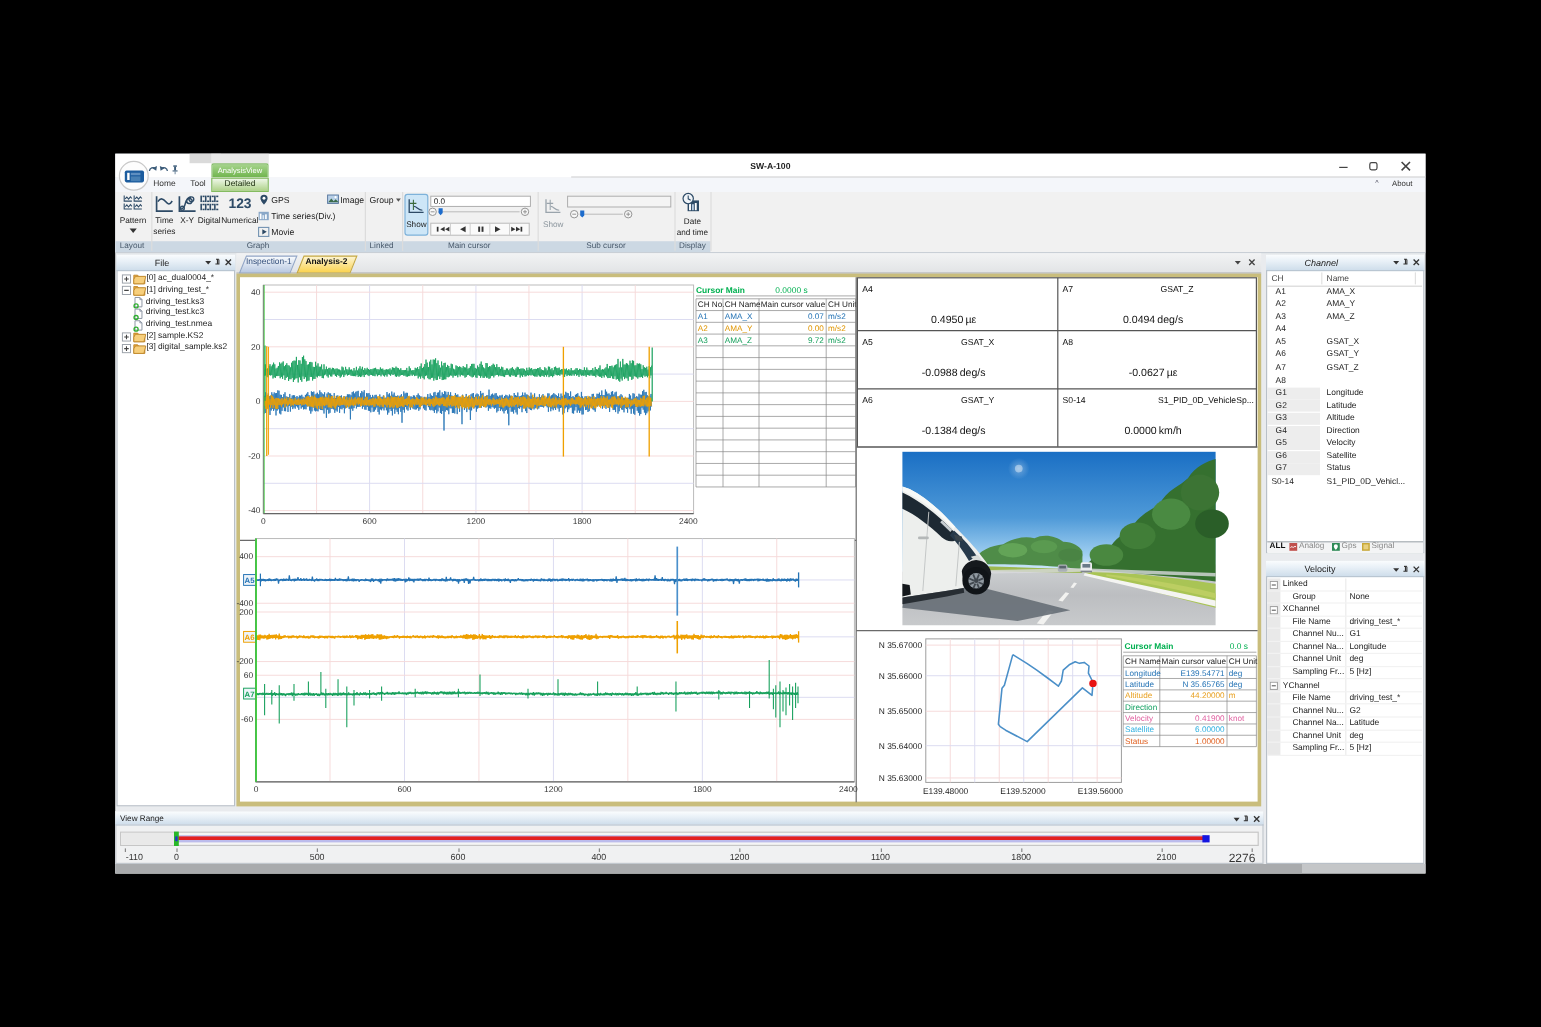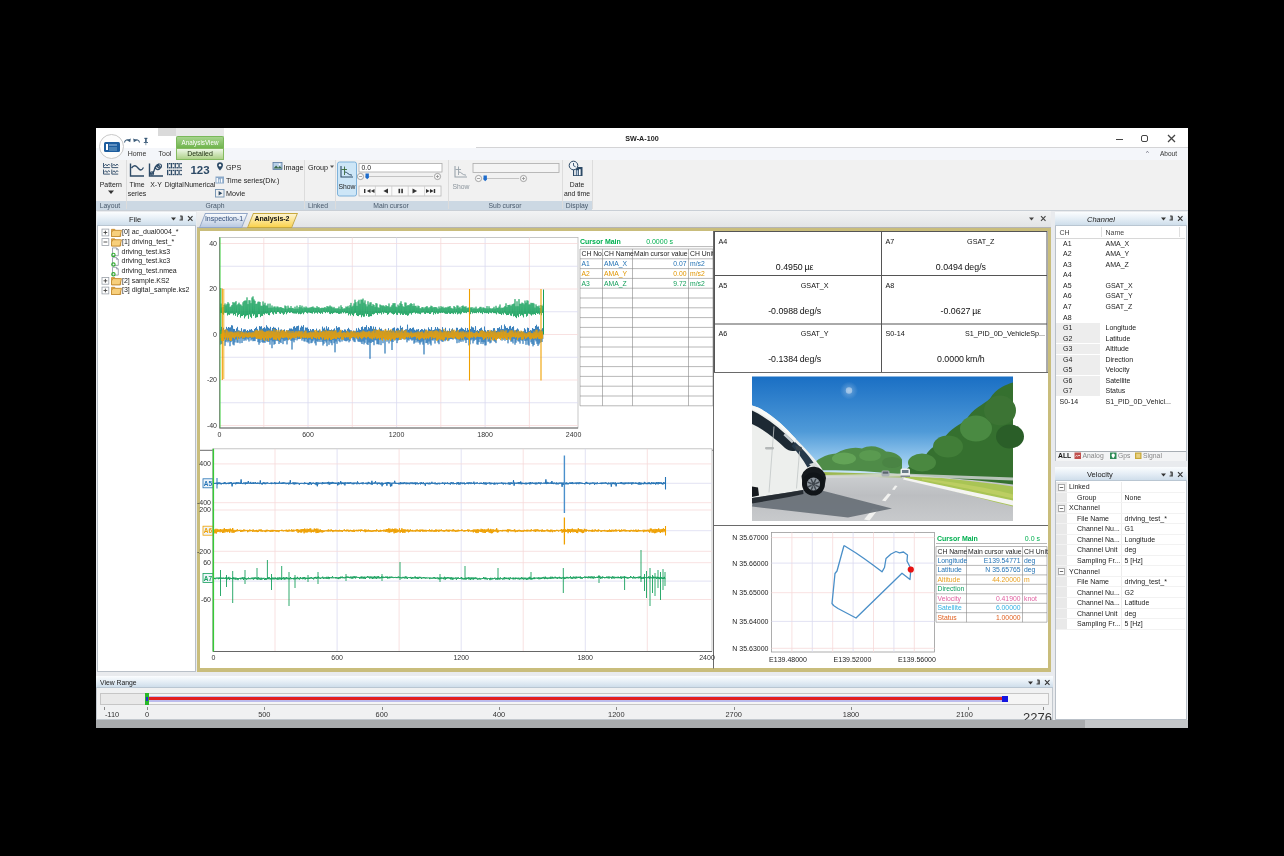--- a/index.html
+++ b/index.html
@@ -425,27 +425,27 @@
 <div class="abs" style="left:39px;top:582px;width:24px;text-align:center;font-size:7.4px;color:#333;">0</div>
 <div class="abs" style="left:168.3px;top:578.5px;width:1px;height:3px;background:#888;"></div>
 <div class="abs" style="left:156.3px;top:582px;width:24px;text-align:center;font-size:7.4px;color:#333;">500</div>
 <div class="abs" style="left:285.7px;top:578.5px;width:1px;height:3px;background:#888;"></div>
 <div class="abs" style="left:273.7px;top:582px;width:24px;text-align:center;font-size:7.4px;color:#333;">600</div>
 <div class="abs" style="left:403px;top:578.5px;width:1px;height:3px;background:#888;"></div>
 <div class="abs" style="left:391px;top:582px;width:24px;text-align:center;font-size:7.4px;color:#333;">400</div>
 <div class="abs" style="left:520.3px;top:578.5px;width:1px;height:3px;background:#888;"></div>
 <div class="abs" style="left:508.29999999999995px;top:582px;width:24px;text-align:center;font-size:7.4px;color:#333;">1200</div>
 <div class="abs" style="left:637.7px;top:578.5px;width:1px;height:3px;background:#888;"></div>
-<div class="abs" style="left:625.7px;top:582px;width:24px;text-align:center;font-size:7.4px;color:#333;">2700</div>
+<div class="abs" style="left:625.7px;top:582px;width:24px;text-align:center;font-size:7.4px;color:#333;">1100</div>
 <div class="abs" style="left:755px;top:578.5px;width:1px;height:3px;background:#888;"></div>
 <div class="abs" style="left:743px;top:582px;width:24px;text-align:center;font-size:7.4px;color:#333;">1800</div>
 <div class="abs" style="left:872.3px;top:578.5px;width:1px;height:3px;background:#888;"></div>
-<div class="abs" style="left:860.3px;top:582px;width:24px;text-align:left;font-size:7.4px;color:#333;">2100</div>
+<div class="abs" style="left:860.3px;top:582px;width:24px;text-align:right;font-size:7.4px;color:#333;">2100</div>
 <div class="abs" style="left:947px;top:578.5px;width:1px;height:3px;background:#888;"></div>
-<div class="abs" style="left:927px;top:582px;width:24px;text-align:left;font-size:13px;color:#333;">2276</div>
+<div class="abs" style="left:927px;top:582px;width:24px;text-align:center;font-size:10px;color:#333;">2276</div>
 <div class="abs" style="left:0;top:592px;width:1092px;height:8px;background:#c4c6c8;"></div>
 <div class="abs" style="left:0;top:592px;width:989px;height:8px;background:#a9abad;"></div>
 <svg class="abs" style="left:104px;top:102.5px;overflow:visible" width="848" height="438" viewBox="0 0 848 438">
       <rect x="19.5" y="6.5" width="358.5" height="190.5" fill="#fff" stroke="#b8b8b8" stroke-width="0.8"></rect>
       <line x1="63.8" y1="6.5" x2="63.8" y2="197.0" stroke="#f6d9d9" stroke-width="0.8"></line>
       <line x1="108.0" y1="6.5" x2="108.0" y2="197.0" stroke="#dadaf0" stroke-width="0.8"></line>
       <line x1="152.3" y1="6.5" x2="152.3" y2="197.0" stroke="#f6d9d9" stroke-width="0.8"></line>
       <line x1="196.6" y1="6.5" x2="196.6" y2="197.0" stroke="#dadaf0" stroke-width="0.8"></line>
       <line x1="240.8" y1="6.5" x2="240.8" y2="197.0" stroke="#f6d9d9" stroke-width="0.8"></line>
       <line x1="285.1" y1="6.5" x2="285.1" y2="197.0" stroke="#dadaf0" stroke-width="0.8"></line>

